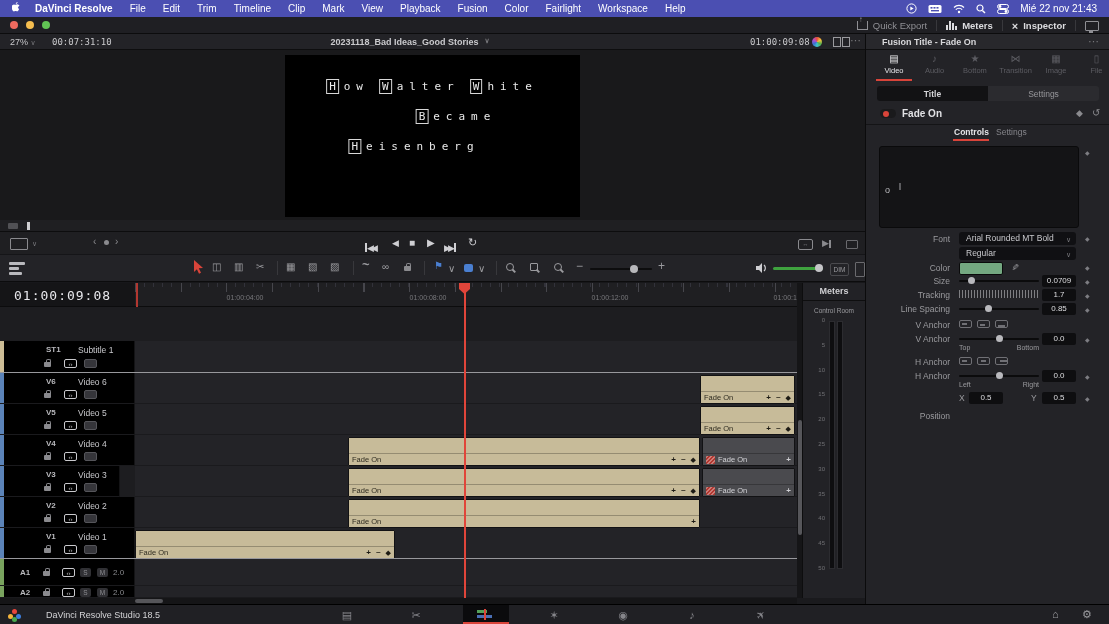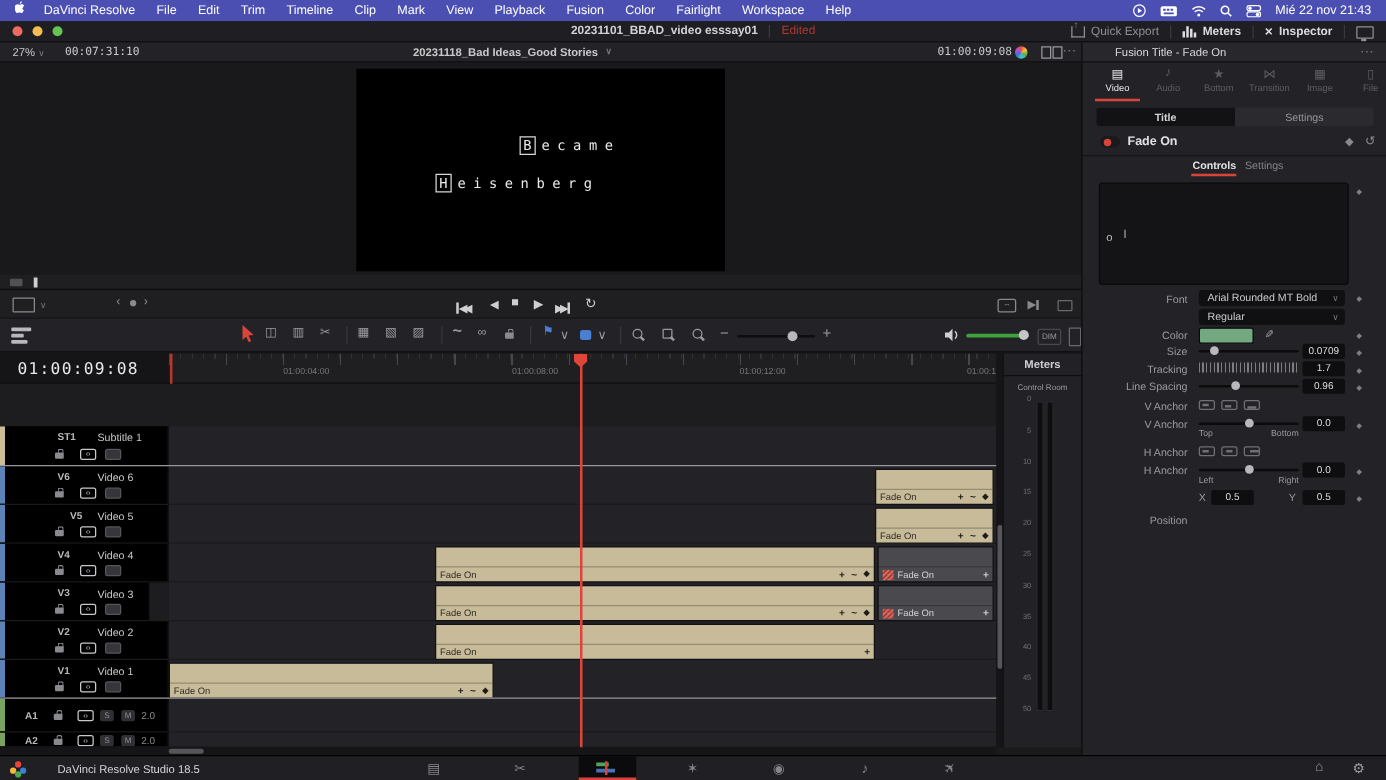--- a/index.html
+++ b/index.html
@@ -6,21 +6,21 @@
   #app{position:relative;width:1109px;height:624px;background:#17171a;overflow:hidden;
        font-family:"Liberation Sans",sans-serif;color:#c9c9cd;-webkit-font-smoothing:antialiased;}
   .abs{position:absolute;}
   .mono{font-family:"DejaVu Sans Mono",monospace;}
 
   
   #menubar{position:absolute;left:0;top:0;width:1109px;height:17px;background:#4b4fb2;
            display:flex;align-items:center;padding:0 12px;box-sizing:border-box;color:#fff;font-size:10px;}
   #menu-items{display:flex;gap:17px;margin-left:13px;}
   #menu-items span{cursor:default;white-space:nowrap;}
-  #menu-items span:first-child{font-weight:normal;}
+  #menu-items span:first-child{font-weight:bold;}
   #menu-status{margin-left:auto;display:flex;align-items:center;gap:11px;}
   #menu-status svg{display:block;}
   
   #titlebar{position:absolute;left:0;top:17px;width:1109px;height:17px;background:#1f1f23;border-bottom:1px solid #0c0c0d;box-sizing:border-box;}
   .tl{position:absolute;top:4px;width:8px;height:8px;border-radius:50%;}
   #tb-center{position:absolute;left:0;right:0;top:2px;display:flex;justify-content:center;align-items:center;gap:9px;font-size:9.5px;color:#d2d2d5;font-weight:bold;}
   #tb-center .sep{width:1px;height:10px;background:#3a3a3e;}
   #tb-center .edited{color:#b23730;font-weight:normal;}
   #tb-right{position:absolute;right:10px;top:0;height:17px;display:flex;align-items:center;gap:9px;font-size:9.5px;}
   #tb-right .grp{display:flex;align-items:center;gap:5px;}
@@ -110,21 +110,21 @@
   #meterspanel{position:absolute;left:802px;top:283px;width:63px;height:315px;background:#222226;border-left:1px solid #0d0d0e;box-sizing:border-box;overflow:hidden;}
   #meters-title{position:absolute;left:0;right:0;top:3px;text-align:center;font-size:9px;font-weight:bold;color:#cfcfd2;}
   #meters-hr{position:absolute;left:0;right:0;top:17px;height:1px;background:#0e0e0f;}
   #meters-room{position:absolute;left:0;right:0;top:24px;text-align:center;font-size:6.5px;color:#9a9a9e;}
   .mchan{position:absolute;top:38px;width:6px;height:248px;background:#0e0e10;border:1px solid #2c2c30;box-sizing:border-box;}
   .mscale{position:absolute;left:4px;width:18px;text-align:right;font-size:6px;color:#707074;}
 
   
   #inspector{position:absolute;left:865px;top:34px;width:244px;height:570px;background:#232327;border-left:1px solid #0b0b0c;box-sizing:border-box;overflow:hidden;}
   #insp-header{position:absolute;left:0;top:0;width:100%;height:16px;background:#28282c;border-bottom:1px solid #0e0e0f;box-sizing:border-box;}
-  #insp-title{position:absolute;left:26px;top:3px;font-size:9px;font-weight:normal;color:#d8d8db;}
+  #insp-title{position:absolute;left:16px;top:3px;font-size:9px;font-weight:bold;color:#d8d8db;}
   .dots{color:#77777b;font-size:11px;letter-spacing:1px;}
   .itab{position:absolute;width:40px;text-align:center;}
   .itab .ic{display:block;font-size:10px;height:13px;color:#5c5c62;}
   .itab .lb{display:block;font-size:7.5px;color:#5c5c62;}
   .itab.active .ic,.itab.active .lb{color:#e4e4e7;}
   #vtab-underline{position:absolute;left:10px;top:45px;width:36px;height:2px;background:#d9443a;}
   #modetabs{position:absolute;left:11px;top:52px;width:222px;height:15px;background:#2b2b2f;border-radius:3px;display:flex;overflow:hidden;font-size:8.5px;}
   #modetabs div{flex:1;display:flex;align-items:center;justify-content:center;color:#97979b;}
   #modetabs div.active{background:#121214;color:#d4d4d7;font-weight:bold;}
   #fade-row{position:absolute;left:0;top:70px;width:100%;height:20px;border-bottom:1px solid #141416;}
@@ -231,25 +231,20 @@
           </svg>
         </span>
       <span>Mié 22 nov 21:43</span>
     </div>
   </div>
 
   <div id="titlebar">
     <span class="tl" style="left:10px;background:#ee6a5f;"></span>
     <span class="tl" style="left:26px;background:#f5bd4f;"></span>
     <span class="tl" style="left:42px;background:#61c454;"></span>
-    <div id="tb-center">
-      <span>20231101_BBAD_video esssay01</span>
-      <span class="sep"></span>
-      <span class="edited">Edited</span>
-    </div>
     <div id="tb-right">
       <span class="grp">
         <span class="exportic"></span>
         <span class="dim">Quick Export</span>
       </span>
       <span class="vsep"></span>
       <span class="grp">
         <span class="barsic">
             <i style="height:5px;"></i>
             <i style="height:9px;"></i>
@@ -281,20 +276,21 @@
     <span class="abs" id="colorwheel" style="left:812px;top:3px;"></span>
     <span class="abs dualic" style="left:833px;top:3px;">
         <i></i>
         <i></i>
       </span>
     <span class="abs dots" style="left:850px;top:0px;">⋯</span>
   </div>
 
   <div id="viewer">
     <div id="video">
+        <div class="vt-line vtl0"><span class="vt-word"><span class="vt-box">H</span><span>ow</span></span><span class="vt-word"><span class="vt-box">W</span><span>alter</span></span><span class="vt-word"><span class="vt-box">W</span><span>hite</span></span></div>
         <div class="vt-line vtl1"><span class="vt-word"><span class="vt-box">B</span><span>ecame</span></span></div>
         <div class="vt-line vtl2"><span class="vt-word"><span class="vt-box">H</span><span>eisenberg</span></span></div>
       </div>
   </div>
 
   <div id="jog">
     <span class="abs" style="left:8px;top:3px;width:10px;height:6px;background:#515155;border-radius:1px;"></span>
     <span class="abs" style="left:27px;top:2px;width:3px;height:8px;background:#cfcfd2;"></span>
   </div>
 
@@ -392,21 +388,21 @@
         <div class="tstrip video"></div>
         <span class="tid" style="left: 46px; top: 4px;">V6</span>
         <span class="tname" style="left: 78px; top: 4px;">Video 6</span>
         <span class="lockic" style="left: 44px; top: 20px;"></span>
         <span class="autic" style="left: 64px; top: 17px;">‹›</span>
         <span class="filmic" style="left: 84px; top: 17px;"></span>
       </div>
       <div class="lane" style="left: 135px; top: 404px; width: 662px; height: 31px;"></div>
       <div class="thead" style="left: 0px; top: 404px; width: 135px; height: 31px;">
         <div class="tstrip video"></div>
-        <span class="tid" style="left: 56px; top: 4px;">V5</span>
+        <span class="tid" style="left: 46px; top: 4px;">V5</span>
         <span class="tname" style="left: 78px; top: 4px;">Video 5</span>
         <span class="lockic" style="left: 44px; top: 20px;"></span>
         <span class="autic" style="left: 64px; top: 17px;">‹›</span>
         <span class="filmic" style="left: 84px; top: 17px;"></span>
       </div>
       <div class="lane" style="left: 135px; top: 435px; width: 662px; height: 31px;"></div>
       <div class="thead" style="left: 0px; top: 435px; width: 135px; height: 31px;">
         <div class="tstrip video"></div>
         <span class="tid" style="left: 46px; top: 4px;">V4</span>
         <span class="tname" style="left: 78px; top: 4px;">Video 4</span>
@@ -646,21 +642,21 @@
 
     <span class="ilabel" style="top:256px;">Tracking</span>
     <span class="stripes" style="top:256px;"></span>
     <span class="vbox" style="left:176px;top:255px;">1.7</span>
     <span class="kf" style="top:258px;">◆</span>
 
     <span class="ilabel" style="top:270px;">Line Spacing</span>
     <span class="slider" style="top:274px;">
         <i style="left:26px;"></i>
       </span>
-    <span class="vbox" style="left:176px;top:269px;">0.96</span>
+    <span class="vbox" style="left:176px;top:269px;">0.85</span>
     <span class="kf" style="top:272px;">◆</span>
 
     <span class="ilabel" style="top:286px;">V Anchor</span>
     <span class="abtn" style="left:93px;top:286px;">
         <i></i>
       </span>
     <span class="abtn" style="left:111px;top:286px;">
         <i style="top:3px;"></i>
       </span>
     <span class="abtn" style="left:129px;top:286px;">

